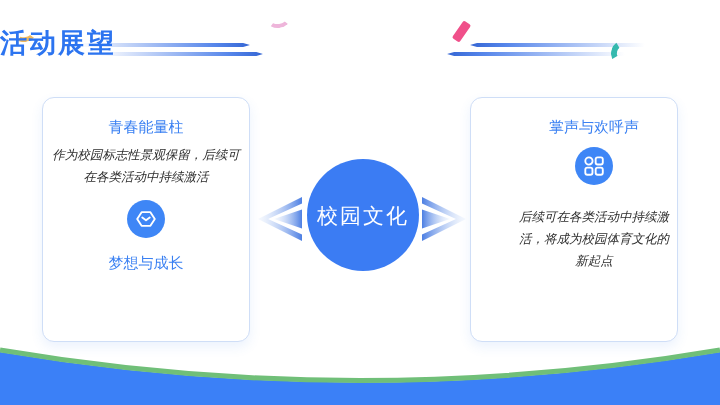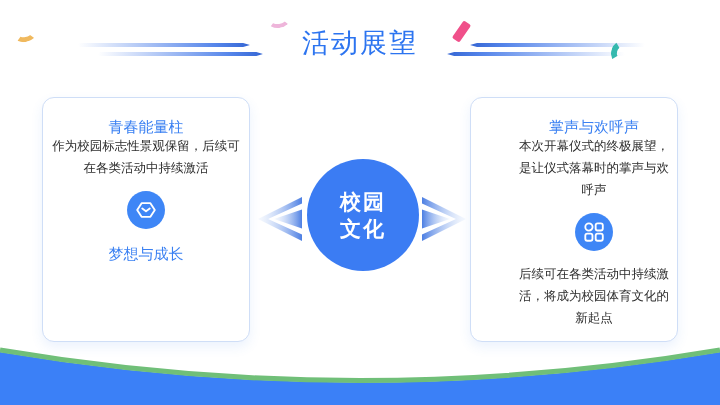--- a/index.html
+++ b/index.html
@@ -1,22 +1,22 @@
 <!DOCTYPE html>
 <html><head>
 <meta charset="utf-8">
 <style>
   * { margin:0; padding:0; box-sizing:border-box; }
   html,body { width:720px; height:405px; }
   body { font-family:"Liberation Sans", sans-serif; }
   .slide { position:relative; width:720px; height:405px; background:#ffffff; overflow:hidden; }
 
   
-  .page-title { position:absolute; top:25px; left:0; width:720px; text-align:center;
-    font-size:27px; font-weight:normal; color:#2c74f0; letter-spacing:2px; }
+  .page-title { position:absolute; top:25px; left:0; width:720px; 
+    font-size:27px; font-weight:bold; color:#2c74f0; letter-spacing:2px; }
 
   .sline { position:absolute; height:4px; border-radius:2px; }
   .sline.l1 { left:78px;  top:43px; width:172px;
     background:linear-gradient(to right, rgba(79,129,233,0), #5585ea 80%, #3566d4);
     clip-path:polygon(0 0,96% 0,100% 50%,96% 100%,0 100%); }
   .sline.l2 { left:98px;  top:52px; width:165px;
     background:linear-gradient(to right, rgba(79,129,233,0), #5585ea 80%, #3566d4);
     clip-path:polygon(0 0,96% 0,100% 50%,96% 100%,0 100%); }
   .sline.r1 { left:470px; top:43px; width:175px;
     background:linear-gradient(to left, rgba(79,129,233,0), #5585ea 80%, #3566d4);
@@ -37,29 +37,29 @@
 
   
   .card { position:absolute; top:97px; width:208px; height:245px; background:#ffffff;
     border:1px solid #cfdef7; border-radius:12px;
     box-shadow:0 5px 12px rgba(61,126,240,0.10);
     display:flex; flex-direction:column; align-items:center; text-align:center;
     padding:20px 8px 0 8px; }
   .card.left  { left:42px; }
   .card.right { left:470px;padding-left:48px; }
   .card h2 { font-size:15px; font-weight:normal; color:#3a80f2; line-height:17px; }
-  .card p  { font-size:12.5px; line-height:22px; color:#2d2d2d; }
+  .card p  { margin-top:9px; font-size:12.5px; line-height:22px; color:#2d2d2d;font-style:italic; }
   .icon-circle { margin:12px 0; width:38px; height:38px; border-radius:50%;
     background:#3e86f6; display:flex; align-items:center; justify-content:center; flex:none; }
   .card h2.second { margin-top:4px; }
 
   
   .center-circle { position:absolute; left:307px; top:159px; width:112px; height:112px;
-    border-radius:50%; background:#3b7cf3; display:flex; flex-direction:column;
-    align-items:center; justify-content:center; color:#ffffff; font-weight:bold;
+    border-radius:50%; background:#3b7cf3; display:flex; flex-direction:row;
+    align-items:center; justify-content:center; color:#ffffff; font-weight:normal;
     font-size:21px; line-height:27px; letter-spacing:2px; }
   .arrow { position:absolute; top:197px; }
   .arrow.left  { left:258px; }
   .arrow.right { left:422px; }
 
   
   .wave { position:absolute; left:0; bottom:0; width:720px; height:76px; display:block; }
 </style>
 </head>
 <body>
@@ -84,21 +84,20 @@
       <svg width="22" height="22" viewBox="0 0 20 20" fill="none" stroke="#ffffff" stroke-width="1.7" stroke-linecap="round" stroke-linejoin="round">
         <polygon points="2,10 6,3.8 14,3.8 18,10 14,16.2 6,16.2"></polygon>
         <polyline points="6.6,8.6 10,11.1 13.4,8.6"></polyline>
       </svg>
     </div>
     <h2 class="second">梦想与成长</h2>
   </section>
 
   <section class="card right">
     <h2>掌声与欢呼声</h2>
-    <p>本次开幕仪式的终极展望，是让仪式落幕时的掌声与欢呼声</p>
     <div class="icon-circle">
       <svg width="22" height="22" viewBox="0 0 20 20" fill="none" stroke="#ffffff" stroke-width="1.7" stroke-linecap="round" stroke-linejoin="round">
         <circle cx="5.4" cy="5.4" r="3.3"></circle>
         <rect x="11.5" y="2.1" width="6.5" height="6.5" rx="1.8"></rect>
         <rect x="2.1" y="11.5" width="6.5" height="6.5" rx="1.8"></rect>
         <rect x="11.5" y="11.5" width="6.5" height="6.5" rx="1.8"></rect>
       </svg>
     </div>
     <p>后续可在各类活动中持续激活，将成为校园体育文化的新起点</p>
   </section>

